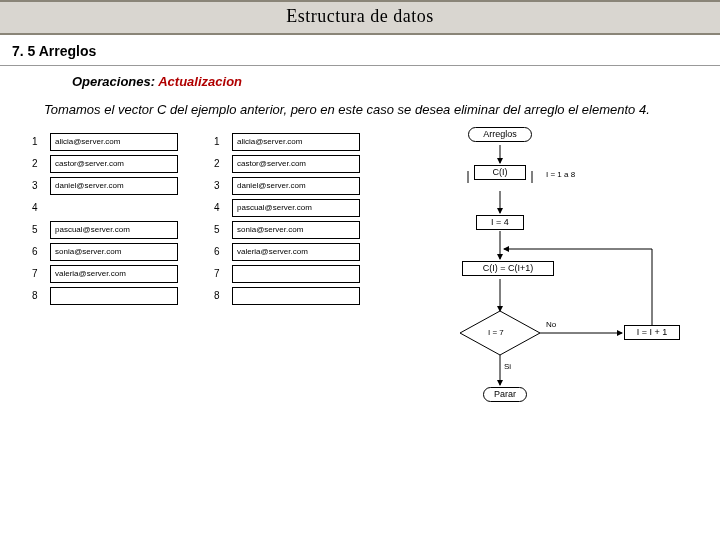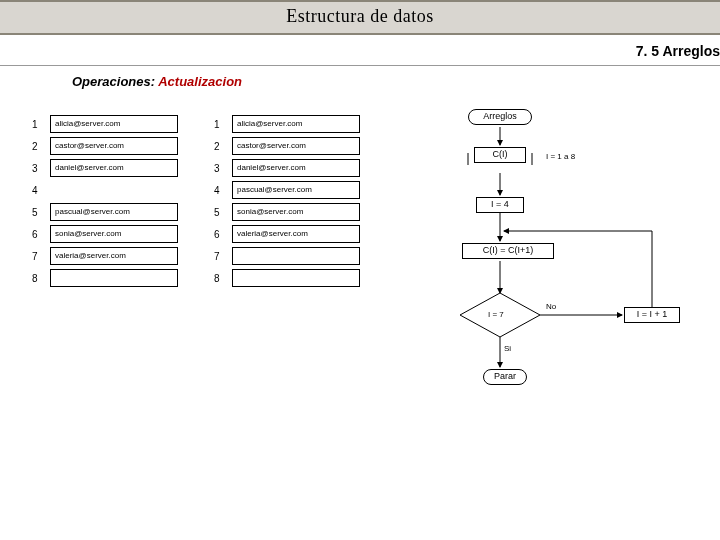--- a/index.html
+++ b/index.html
@@ -22,21 +22,20 @@
     font-size: 18px;
     padding: 4px 0 6px 0;
     letter-spacing: 0.5px;
   }
   .section-heading {
     font-family: Verdana, sans-serif;
     font-size: 14px;
     font-weight: bold;
     padding: 8px 0 6px 12px;
     border-bottom: 1px solid #999;
-    text-align: right;
   }
   .subheading {
     font-family: Verdana, sans-serif;
     font-weight: bold;
     font-style: italic;
     font-size: 13px;
     padding: 8px 16px 2px 72px;
   }
   .subheading .red { color: #b00000; font-style: italic; }
   .example-block {
@@ -118,20 +117,21 @@
 
 <div class="section-heading">
   <span>7. 5 Arreglos</span>
 </div>
 
 <div class="subheading">
   <span>Operaciones:  </span><span class="red">Actualizacion</span>
 </div>
 
 <div class="example-block">
+  <span class="body-it">Tomamos el vector  C del ejemplo anterior,  pero en este caso se desea eliminar del arreglo el elemento 4.</span>
 </div>
 
 <div class="content-area">
 
   <div class="arr arr-left">
     <div class="arr-row">
         <div class="arr-idx">1</div>
         <div class="arr-cell">alicia@server.com</div>
       </div>
     <div class="arr-row">

